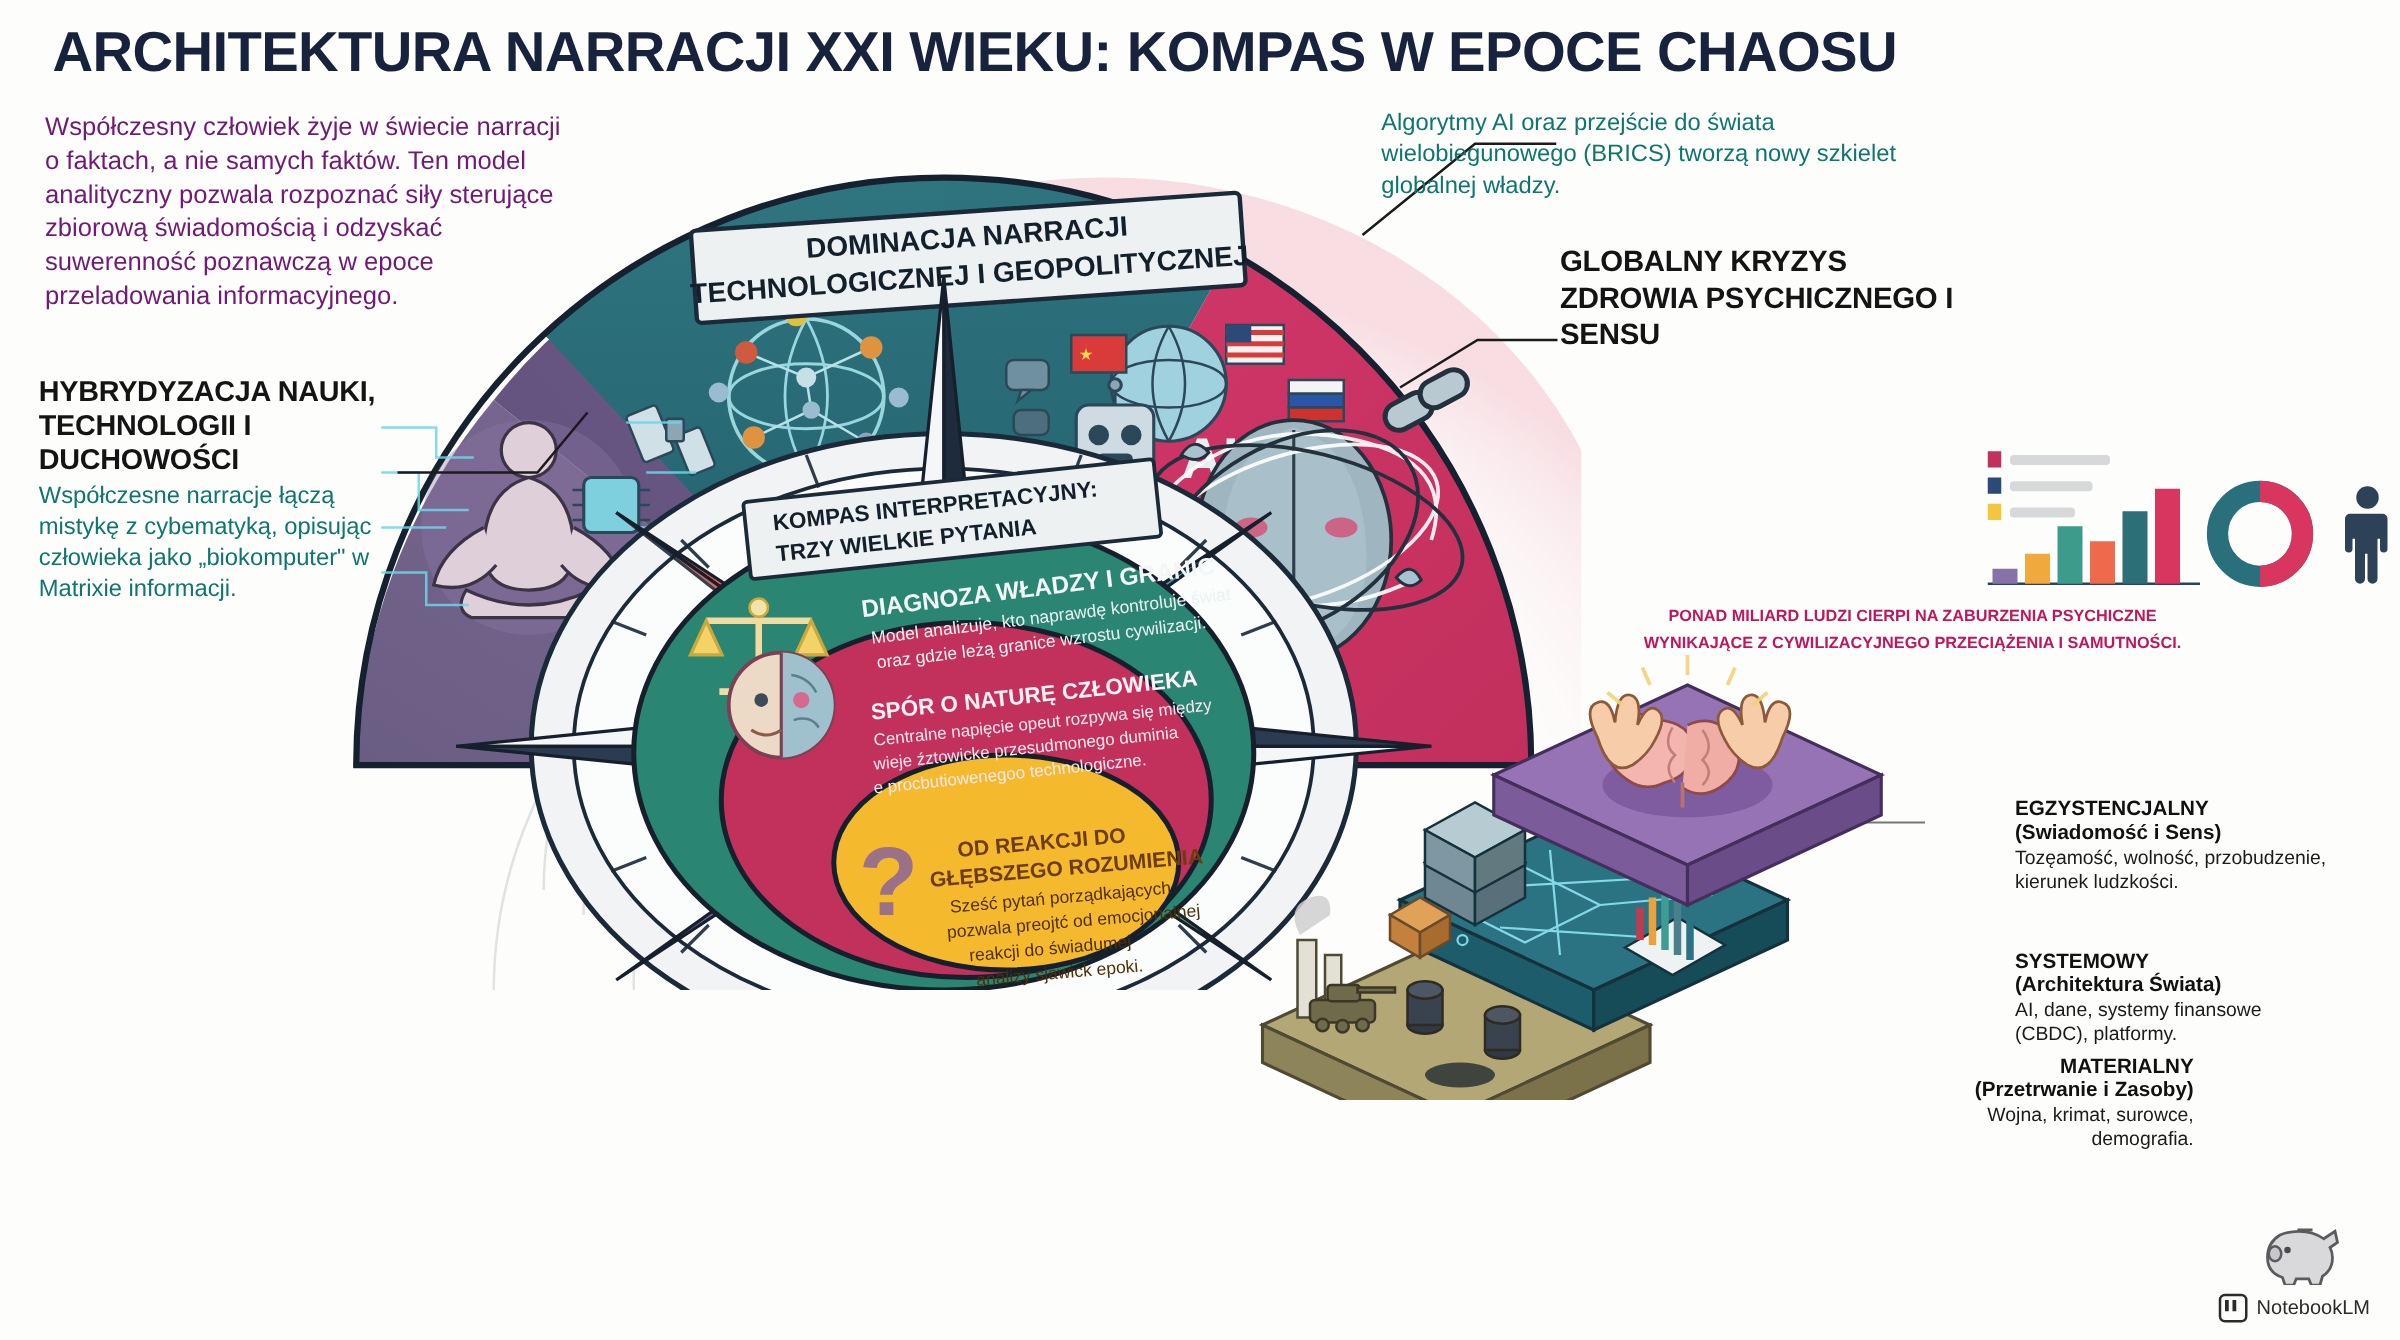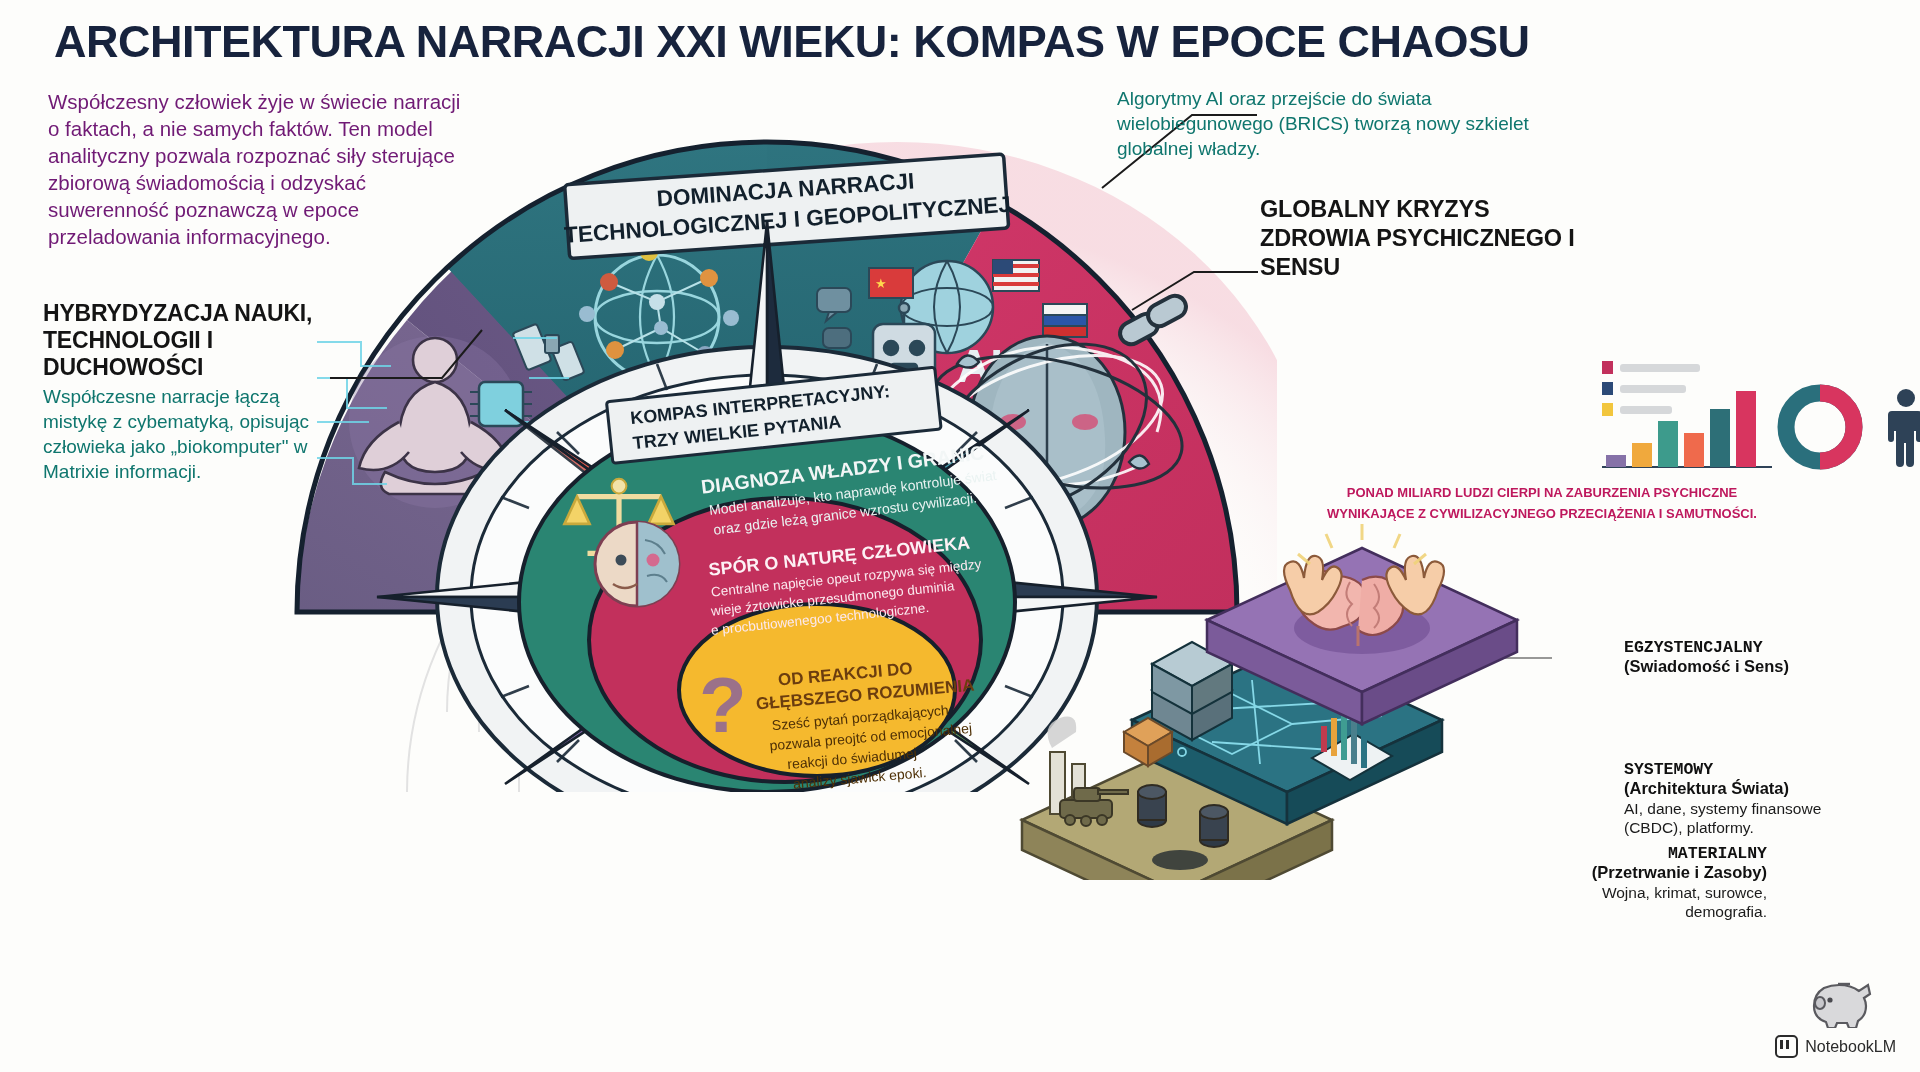--- a/index.html
+++ b/index.html
@@ -3,21 +3,21 @@
 <meta charset="utf-8">
 <style>
   html,body{margin:0;padding:0;}
   body{
     width:1920px;height:1072px;overflow:hidden;
     background:#fdfdfb;
     font-family:"Liberation Sans", sans-serif;
     color:#111;
     position:relative;
   }
-  .stage{position:absolute;inset:0;margin-left:12px;}
+  .stage{position:absolute;inset:0;}
 
   
   .main-title{
     position:absolute;left:42px;top:16px;width:1840px;
     font-size:45px;font-weight:bold;letter-spacing:-0.5px;
     color:#17233d;white-space:nowrap;
   }
   .intro{
     position:absolute;left:36px;top:88px;width:420px;
     font-size:20.5px;line-height:27px;color:#701a75;
@@ -48,21 +48,21 @@
 
   
   .wheel{position:absolute;left:245px;top:92px;width:1020px;height:700px;}
   .wheel svg{position:absolute;left:0;top:0;}
 
   
   .iso{position:absolute;left:990px;top:520px;width:600px;height:360px;}
 
   
   .layer-label{position:absolute;width:250px;}
-  .layer-label .lt{font-size:16.5px;font-weight:bold;line-height:19px;color:#111;font-family:Liberation Mono, monospace;}
+  .layer-label .lt{font-size:16.5px;font-weight:bold;line-height:19px;color:#111;}
   .layer-label .ls{font-size:16.5px;font-weight:bold;line-height:19px;color:#111;}
   .layer-label .ld{font-size:15.5px;font-weight:normal;line-height:19px;color:#1b1b1b;margin-top:1px;}
   #lay-exist{left:1612px;top:638px;}
   #lay-sys{left:1612px;top:760px;}
   #lay-mat{left:1505px;top:844px;text-align:right;}
 
   
   .minichart{position:absolute;left:1590px;top:355px;width:330px;height:120px;}
   .brand{
     position:absolute;right:24px;bottom:14px;display:flex;align-items:center;gap:7px;
@@ -488,20 +488,21 @@
             <path d="M330 28 l-6 -14 M360 20 l0 -16 M392 28 l6 -14 M308 44 l-12 -10 M412 44 l12 -10"></path>
           </g>
         </g>
       </g>
     </svg>
   </div>
 
   <div class="layer-label" id="lay-exist">
     <div class="lt">EGZYSTENCJALNY</div>
     <div class="ls">(Swiadomość i Sens)</div>
+    <div class="ld">Tozęamość, wolność, przobudzenie, kierunek ludzkości.</div>
   </div>
   <div class="layer-label" id="lay-sys">
     <div class="lt">SYSTEMOWY</div>
     <div class="ls">(Architektura Świata)</div>
     <div class="ld">AI, dane, systemy finansowe (CBDC), platformy.</div>
   </div>
   <div class="layer-label" id="lay-mat">
     <div class="lt">MATERIALNY</div>
     <div class="ls">(Przetrwanie i Zasoby)</div>
     <div class="ld">Wojna, krimat, surowce, demografia.</div>

